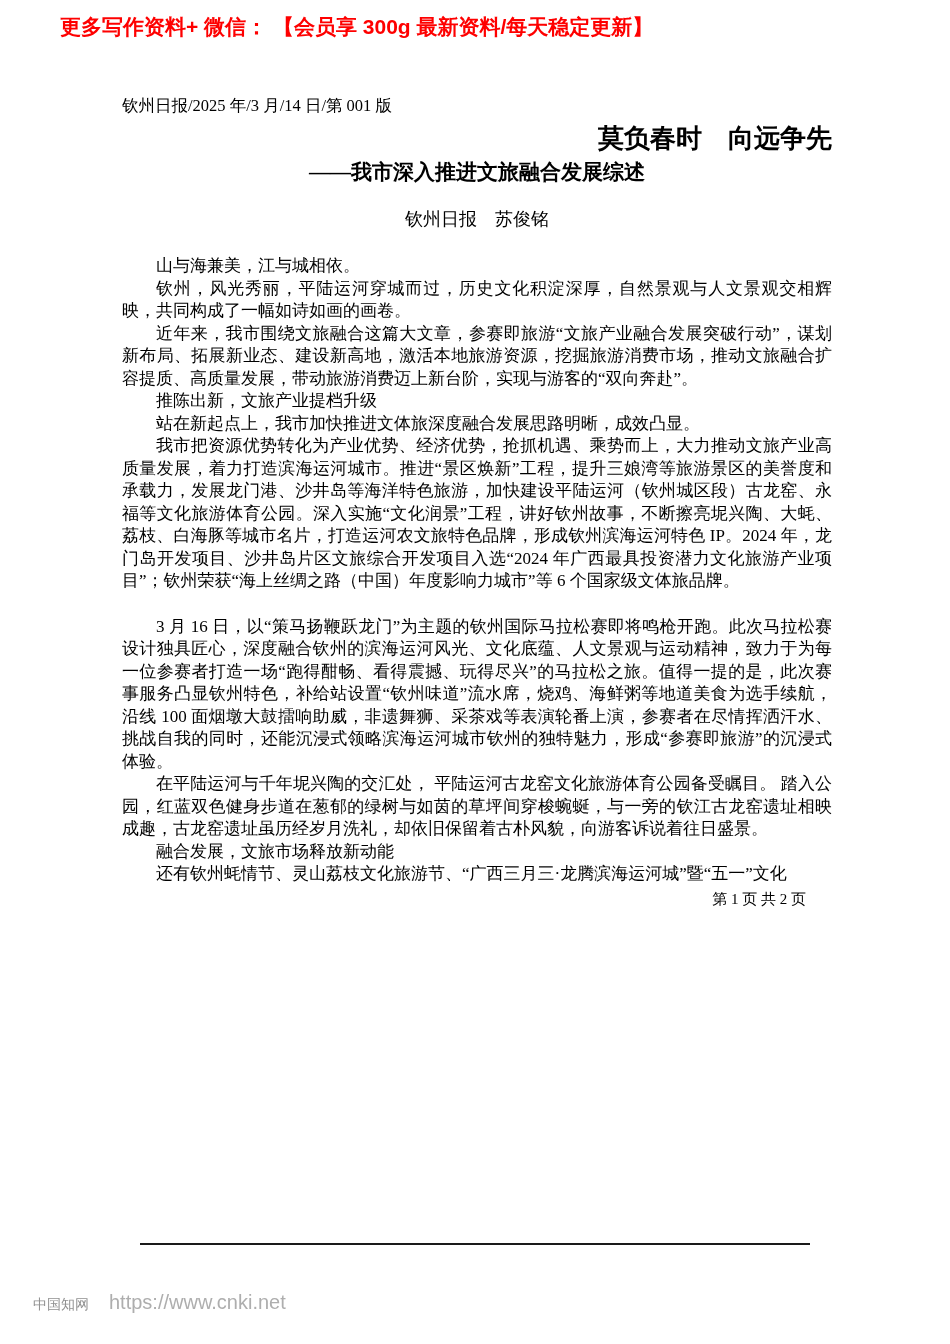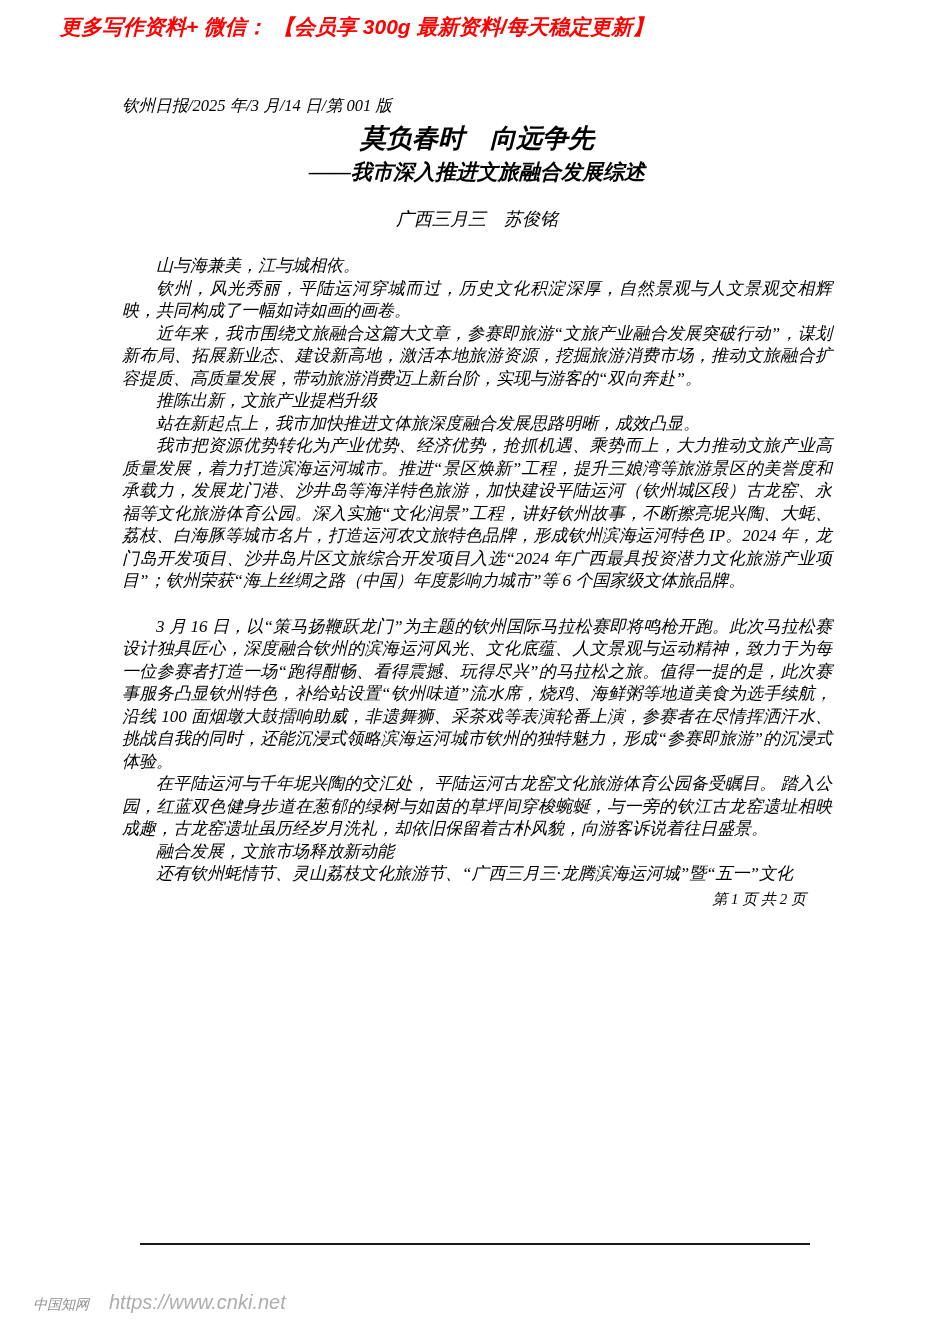--- a/index.html
+++ b/index.html
@@ -4,21 +4,20 @@
 <style>
   html, body { margin: 0; padding: 0; background: #ffffff; }
   .page {
     position: relative;
     width: 950px;
     height: 1344px;
     background: #ffffff;
     overflow: hidden;
     font-family: "Liberation Serif", "DejaVu Serif", serif;
     color: #000000;
-    font-style: italic;
   }
   .promo-banner {
     position: absolute;
     left: 60px;
     top: 13px;
     font-family: "Liberation Sans", "DejaVu Sans", sans-serif;
     font-size: 21px;
     font-weight: bold;
     color: #fe0000;
     white-space: nowrap;
@@ -28,21 +27,21 @@
     left: 122px;
     top: 95px;
     width: 710px;
   }
   .source-line {
     font-size: 16.5px;
     line-height: 21px;
   }
   .article-title {
     margin-top: 7px;
-    text-align: center;
+    text-align: right;
     font-size: 26px;
     font-weight: bold;
     line-height: 32px;
   }
   .article-subtitle {
     margin-top: 4px;
     text-align: center;
     font-size: 21px;
     font-weight: bold;
     line-height: 27px;
@@ -106,21 +105,21 @@
 
   <div class="promo-banner">更多写作资料+ 微信： 【会员享 300g 最新资料/每天稳定更新】</div>
 
   <div class="doc">
     <div class="source-line">钦州日报/2025 年/3 月/14 日/第 001 版</div>
 
     <div class="article-title">莫负春时　向远争先</div>
 
     <div class="article-subtitle">——我市深入推进文旅融合发展综述</div>
 
-    <div class="byline">广西三月三　苏俊铭</div>
+    <div class="byline">钦州日报　苏俊铭</div>
 
     <div class="article-body">
         <p class="para">山与海兼美，江与城相依。</p>
         <p class="para">钦州，风光秀丽，平陆运河穿城而过，历史文化积淀深厚，自然景观与人文景观交相辉映，共同构成了一幅如诗如画的画卷。</p>
         <p class="para">近年来，我市围绕文旅融合这篇大文章，参赛即旅游“文旅产业融合发展突破行动”，谋划新布局、拓展新业态、建设新高地，激活本地旅游资源，挖掘旅游消费市场，推动文旅融合扩容提质、高质量发展，带动旅游消费迈上新台阶，实现与游客的“双向奔赴”。</p>
         <p class="para">推陈出新，文旅产业提档升级</p>
         <p class="para">站在新起点上，我市加快推进文体旅深度融合发展思路明晰，成效凸显。</p>
         <p class="para">我市把资源优势转化为产业优势、经济优势，抢抓机遇、乘势而上，大力推动文旅产业高质量发展，着力打造滨海运河城市。推进“景区焕新”工程，提升三娘湾等旅游景区的美誉度和承载力，发展龙门港、沙井岛等海洋特色旅游，加快建设平陆运河（钦州城区段）古龙窑、永福等文化旅游体育公园。深入实施“文化润景”工程，讲好钦州故事，不断擦亮坭兴陶、大蚝、荔枝、白海豚等城市名片，打造运河农文旅特色品牌，形成钦州滨海运河特色 IP。2024 年，龙门岛开发项目、沙井岛片区文旅综合开发项目入选“2024 年广西最具投资潜力文化旅游产业项目”；钦州荣获“海上丝绸之路（中国）年度影响力城市”等 6 个国家级文体旅品牌。</p>
         <p class="para gap-above">3 月 16 日，以“策马扬鞭跃龙门”为主题的钦州国际马拉松赛即将鸣枪开跑。此次马拉松赛设计独具匠心，深度融合钦州的滨海运河风光、文化底蕴、人文景观与运动精神，致力于为每一位参赛者打造一场“跑得酣畅、看得震撼、玩得尽兴”的马拉松之旅。值得一提的是，此次赛事服务凸显钦州特色，补给站设置“钦州味道”流水席，烧鸡、海鲜粥等地道美食为选手续航，沿线 100 面烟墩大鼓擂响助威，非遗舞狮、采茶戏等表演轮番上演，参赛者在尽情挥洒汗水、挑战自我的同时，还能沉浸式领略滨海运河城市钦州的独特魅力，形成“参赛即旅游”的沉浸式体验。</p>
         <p class="para">在平陆运河与千年坭兴陶的交汇处， 平陆运河古龙窑文化旅游体育公园备受瞩目。 踏入公园，红蓝双色健身步道在葱郁的绿树与如茵的草坪间穿梭蜿蜒，与一旁的钦江古龙窑遗址相映成趣，古龙窑遗址虽历经岁月洗礼，却依旧保留着古朴风貌，向游客诉说着往日盛景。</p>

